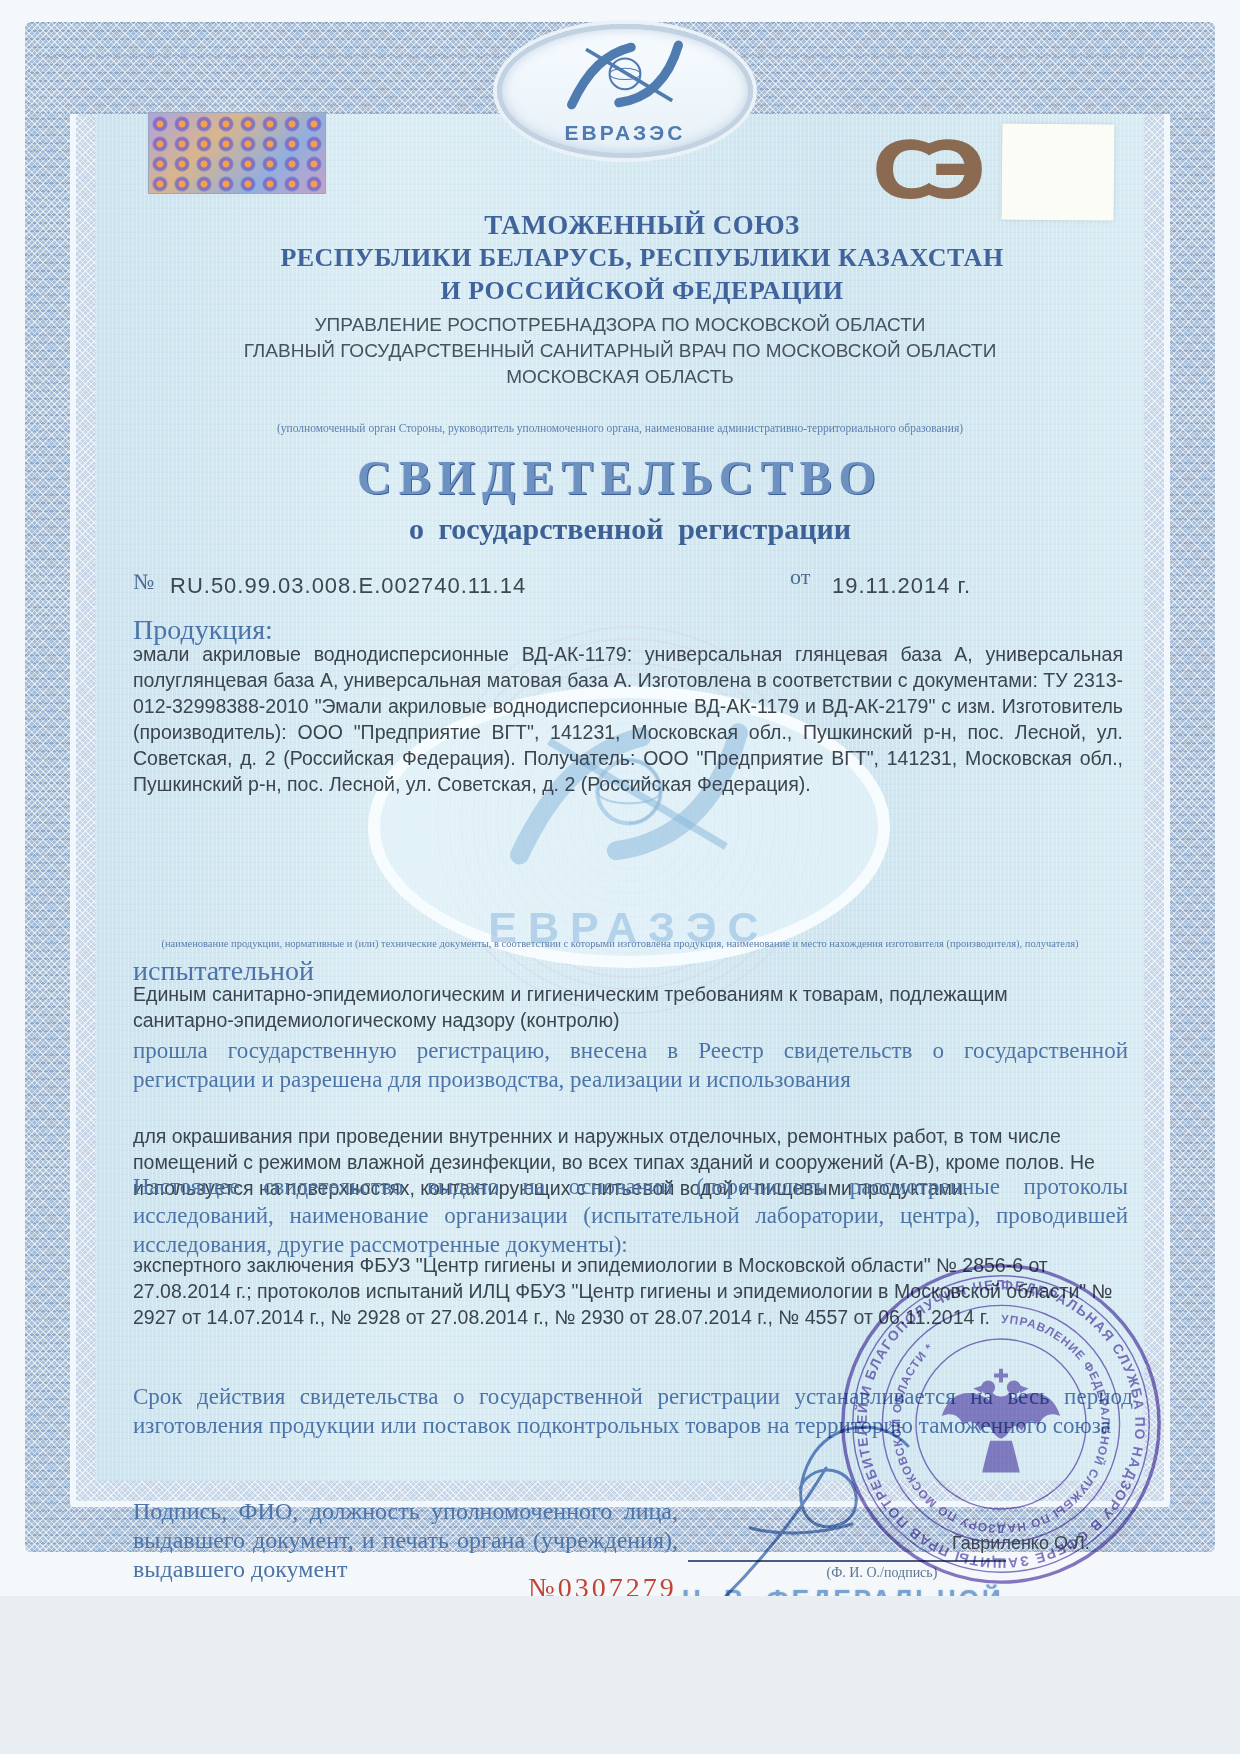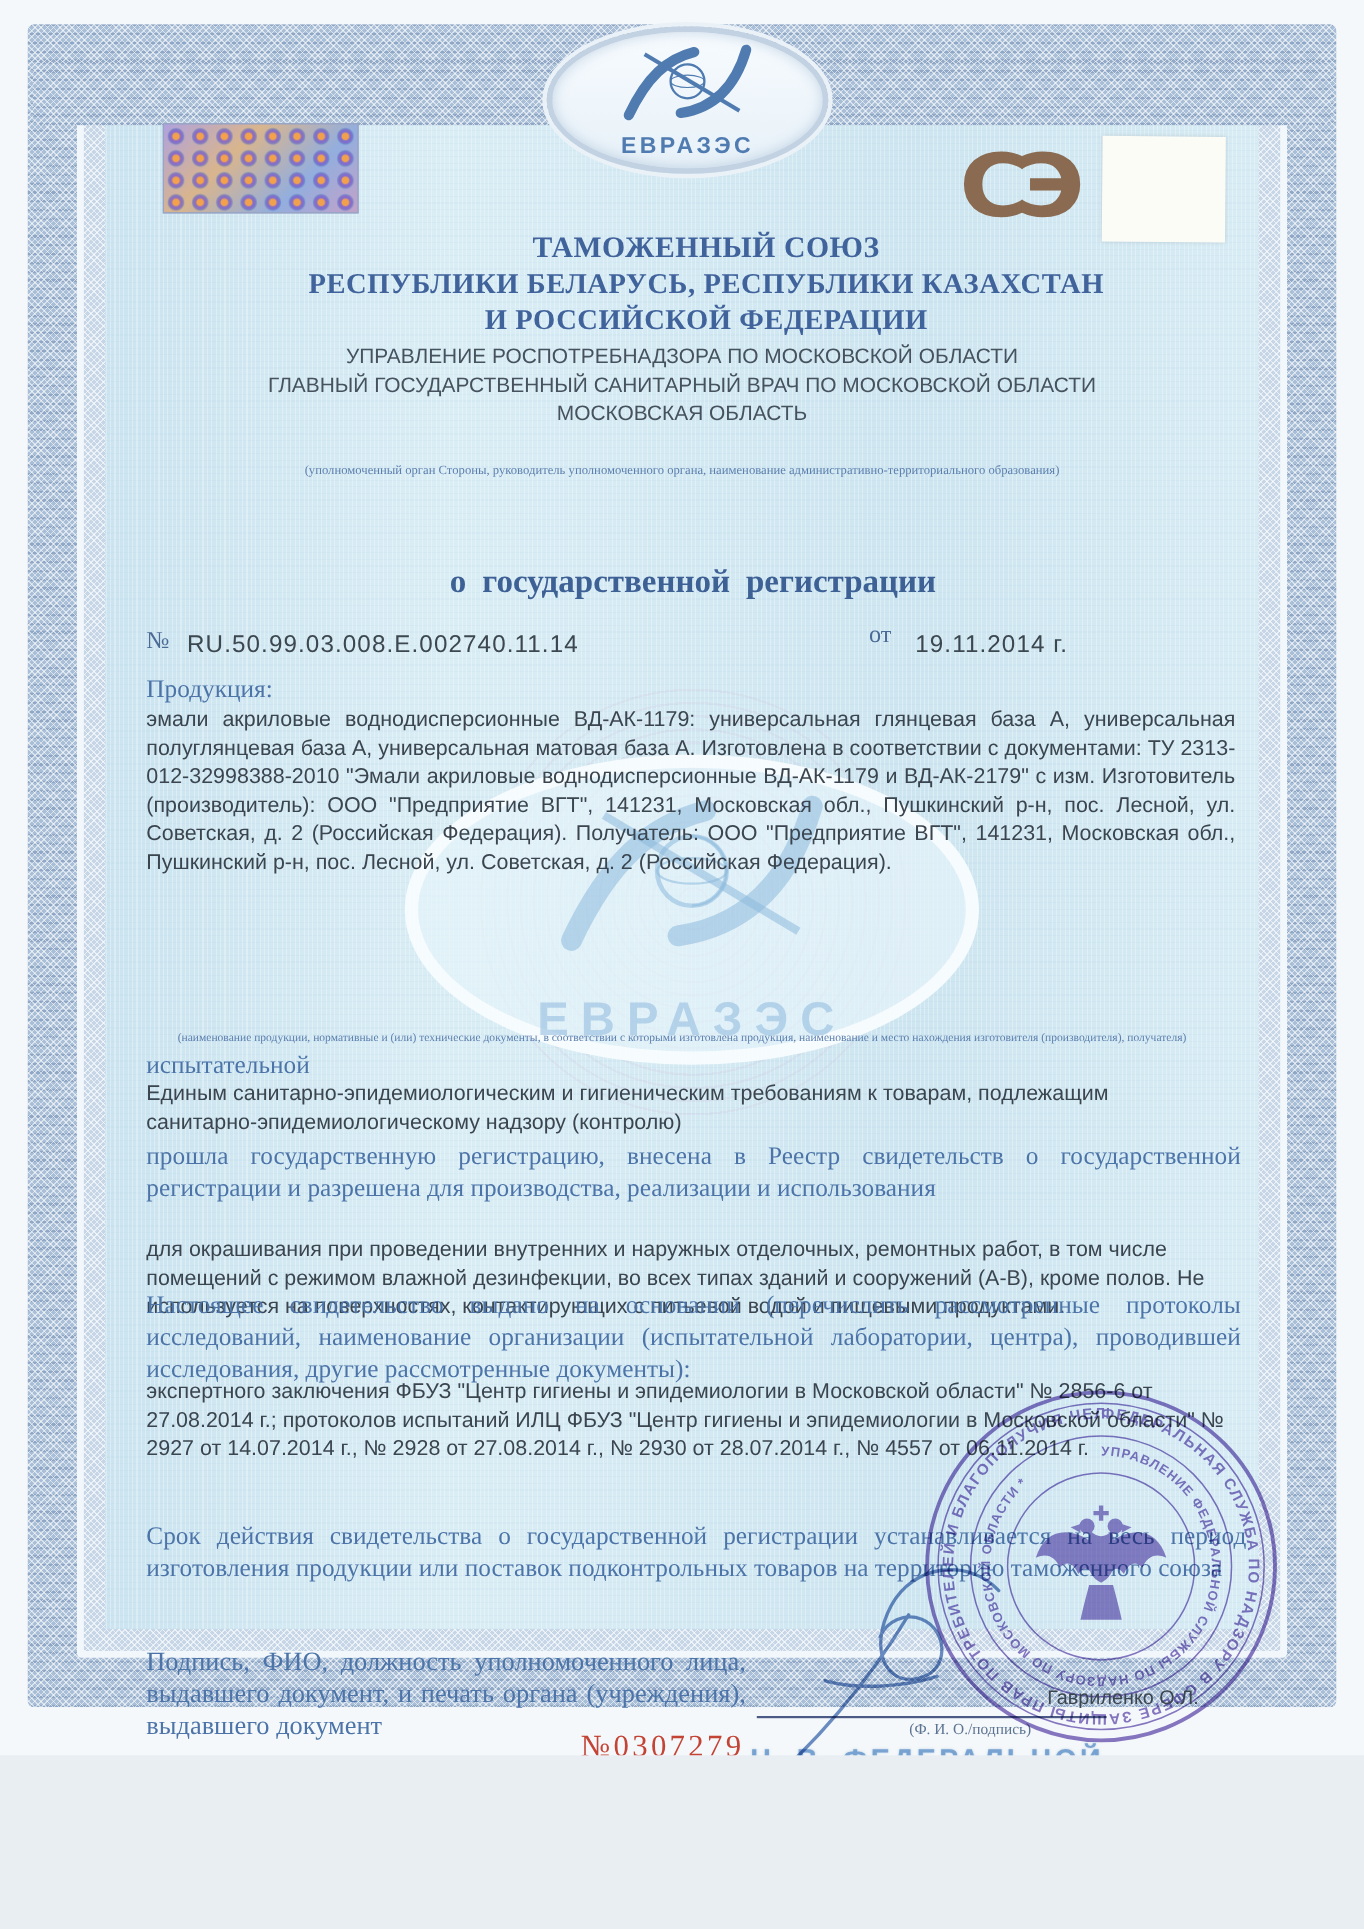--- a/index.html
+++ b/index.html
@@ -42,21 +42,21 @@
   
   .ctr{left:97px;right:97px;text-align:center;}
   .h-serif{font-weight:bold;color:#41639c;font-size:26px;letter-spacing:.5px;z-index:3;margin-left:44px;}
   .h-sans{font-family:"Liberation Sans",sans-serif;color:#46525e;font-size:19px;z-index:3;}
   .cap{font-size:11.5px;color:#5c7fae;z-index:3;}
   .title{font-size:48px;font-weight:bold;letter-spacing:7px;color:#6d92c2;
       text-shadow:1px 1px 0 #3d5f96,-1px -1px 0 #d4e4f2;z-index:3;}
   .subtitle{font-size:30px;font-weight:bold;color:#3d6095;word-spacing:7px;z-index:3;margin-left:20px;}
   .ser-lbl{font-size:22px;color:#4c6a96;z-index:3;}
   .sans-val{font-family:"Liberation Sans",sans-serif;font-size:22px;color:#3c4750;letter-spacing:1px;z-index:3;}
-  .sec-lbl{font-size:23px;color:#4c74a8;z-index:3;}
+  .sec-lbl{font-size:28px;color:#4c74a8;z-index:3;}
   .body-sans{font-family:"Liberation Sans",sans-serif;font-size:19.5px;line-height:1.33;
       color:#3b454f;text-align:justify;z-index:3;}
   .body-blue{font-size:23px;line-height:1.25;color:#4c74a8;text-align:justify;z-index:3;}
   
   .watermark{left:368px;top:686px;width:498px;height:258px;border-radius:50%;z-index:1;
       border:12px solid rgba(250,253,255,.85);background:rgba(230,244,250,.65);text-align:center;}
   .wm-text{position:absolute;bottom:4px;width:100%;font-family:"Liberation Sans",sans-serif;
       font-weight:bold;font-size:43px;letter-spacing:11px;color:rgba(148,190,224,.6);}
   .rosette{left:430px;top:620px;width:400px;height:400px;border-radius:50%;z-index:1;
       background:repeating-radial-gradient(circle, rgba(205,168,205,.13) 0 2px, transparent 2px 12px);}
@@ -103,20 +103,21 @@
   <div class="abs se-mark">СЭ</div>
 
   <div class="abs ctr h-serif" style="top:210px;font-size:27px">ТАМОЖЕННЫЙ СОЮЗ</div>
   <div class="abs ctr h-serif" style="top:243px">РЕСПУБЛИКИ БЕЛАРУСЬ, РЕСПУБЛИКИ КАЗАХСТАН</div>
   <div class="abs ctr h-serif" style="top:276px">И РОССИЙСКОЙ ФЕДЕРАЦИИ</div>
   <div class="abs ctr h-sans" style="top:340px">ГЛАВНЫЙ ГОСУДАРСТВЕННЫЙ САНИТАРНЫЙ ВРАЧ ПО МОСКОВСКОЙ ОБЛАСТИ</div>
   <div class="abs ctr h-sans" style="top:314px">УПРАВЛЕНИЕ РОСПОТРЕБНАДЗОРА ПО МОСКОВСКОЙ ОБЛАСТИ</div>
   <div class="abs ctr h-sans" style="top:366px">МОСКОВСКАЯ ОБЛАСТЬ</div>
   <div class="abs ctr cap" style="top:422px">(уполномоченный орган Стороны, руководитель уполномоченного органа, наименование административно-территориального образования)</div>
 
+  <div class="abs ctr title" style="top:450px">СВИДЕТЕЛЬСТВО</div>
   <div class="abs ctr subtitle" style="top:512px">о государственной регистрации</div>
 
   <div class="abs ser-lbl" style="left:133px;top:569px">№</div>
   <div class="abs sans-val" style="left:170px;top:573px">RU.50.99.03.008.E.002740.11.14</div>
   <div class="abs ser-lbl" style="left:790px;top:564px">от</div>
   <div class="abs sans-val" style="left:832px;top:573px">19.11.2014 г.</div>
 
   <div class="abs rosette"></div>
   <div class="abs watermark">
     <svg width="310" height="160" viewBox="0 0 140 76" style="margin-top:18px">

